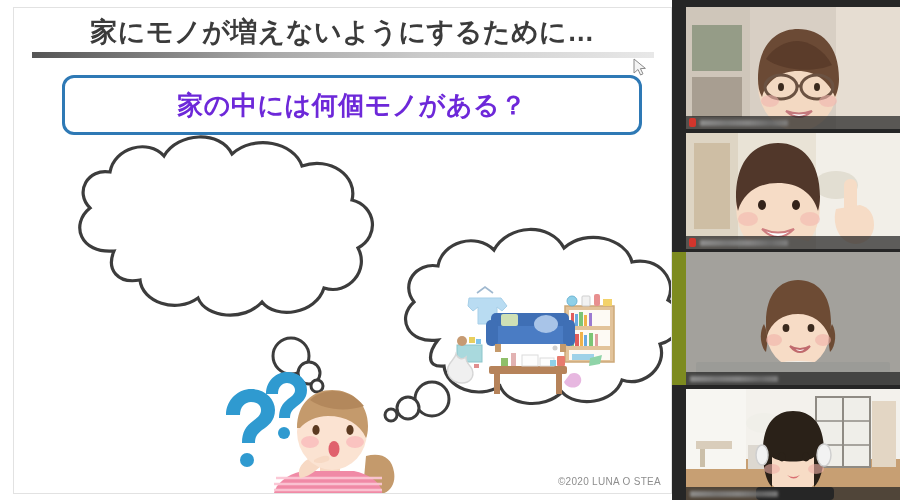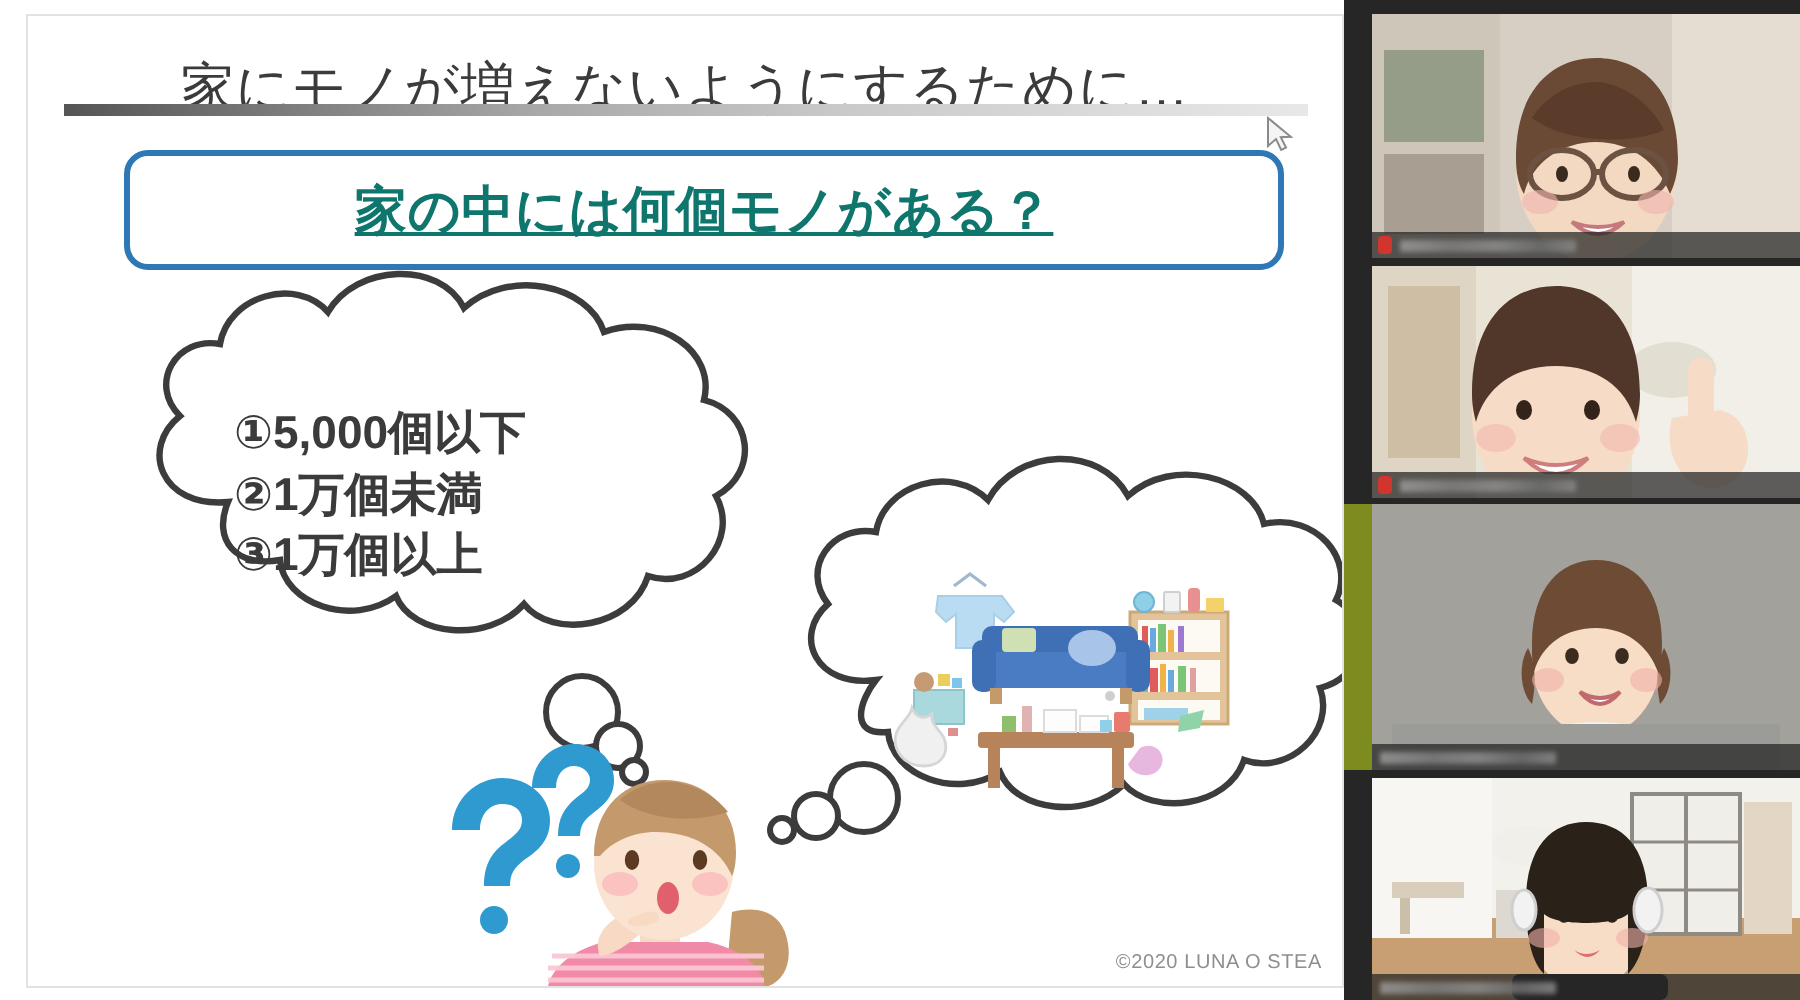--- a/index.html
+++ b/index.html
@@ -4,30 +4,30 @@
 <style>
   html,body{margin:0;padding:0;background:#ffffff;}
   body{width:900px;height:500px;overflow:hidden;
        font-family:"Liberation Sans","DejaVu Sans",sans-serif;}
   .screen{position:relative;width:900px;height:500px;background:#ffffff;overflow:hidden;}
 
   
   .slide{position:absolute;left:13px;top:7px;width:659px;height:487px;
          background:#ffffff;border:1px solid #e2e2e2;box-sizing:border-box;overflow:hidden;}
 
-  .slide-title{position:absolute;left:0;top:18px;width:100%;text-align:center;
-               font-size:27px;font-weight:normal;color:#3b3b3b;letter-spacing:.5px;
+  .slide-title{position:absolute;left:0;top:6px;width:100%;text-align:center;
+               font-size:27px;font-weight:bold;color:#3b3b3b;letter-spacing:.5px;
                white-space:nowrap;}
   .title-rule{position:absolute;left:18px;top:44px;width:622px;height:6px;
               background:linear-gradient(to right,#555555 0%,#6f6f6f 12%,#a8a8a8 38%,#c9c9c9 62%,#dcdcdc 85%,#e8e8e8 100%);}
 
   .qbox{position:absolute;left:48px;top:67px;width:580px;height:60px;
         border:3px solid #2e79b5;border-radius:12px;box-sizing:border-box;
         display:flex;align-items:center;justify-content:center;}
-  .qbox-text{font-size:26px;font-weight:bold;color:#0f766e;letter-spacing:.5px;white-space:nowrap;text-decoration:underline;}
+  .qbox-text{font-size:26px;font-weight:bold;color:#6d28d9;letter-spacing:.5px;white-space:nowrap;}
 
   
   .art{position:absolute;left:0;top:0;width:657px;height:485px;}
 
   .opt-list{position:absolute;left:103px;top:193px;width:230px;
             font-size:23px;font-weight:bold;color:#3b3b3b;line-height:1.33;}
   .opt-list div{white-space:nowrap;}
 
   .copy{position:absolute;right:10px;bottom:6px;font-size:10px;color:#8e8e8e;
         letter-spacing:.3px;white-space:nowrap;margin-top:40px;}
@@ -228,25 +228,20 @@
 
         <ellipse cx="302" cy="422" rx="3.6" ry="5" fill="#5b3a21"></ellipse>
         <ellipse cx="336" cy="422" rx="3.6" ry="5" fill="#5b3a21"></ellipse>
 
         <ellipse cx="320" cy="441" rx="5.5" ry="8" fill="#e0616d"></ellipse>
 
         <path d="M300 452 c5 -3 10 -5 14 -4 c2 1 2 4 0 5 c-5 2 -9 3 -14 1 Z" fill="#f7d9c4"></path>
       </g>
     </svg>
 
-    <div class="opt-list">
-      <div>①5,000個以下</div>
-      <div>②1万個未満</div>
-      <div>③1万個以上</div>
-    </div>
 
     <div class="copy">©2020 LUNA O STEA</div>
   </div>
 
   <svg class="cursor" viewBox="0 0 14 18">
     <path d="M1 1 L1 15 L5 11.5 L7.6 17 L10 15.8 L7.4 10.6 L12.4 10.4 Z" fill="#f4f4f4" stroke="#8a8a8a" stroke-width="1"></path>
   </svg>
 
   <div class="vpanel">
 

